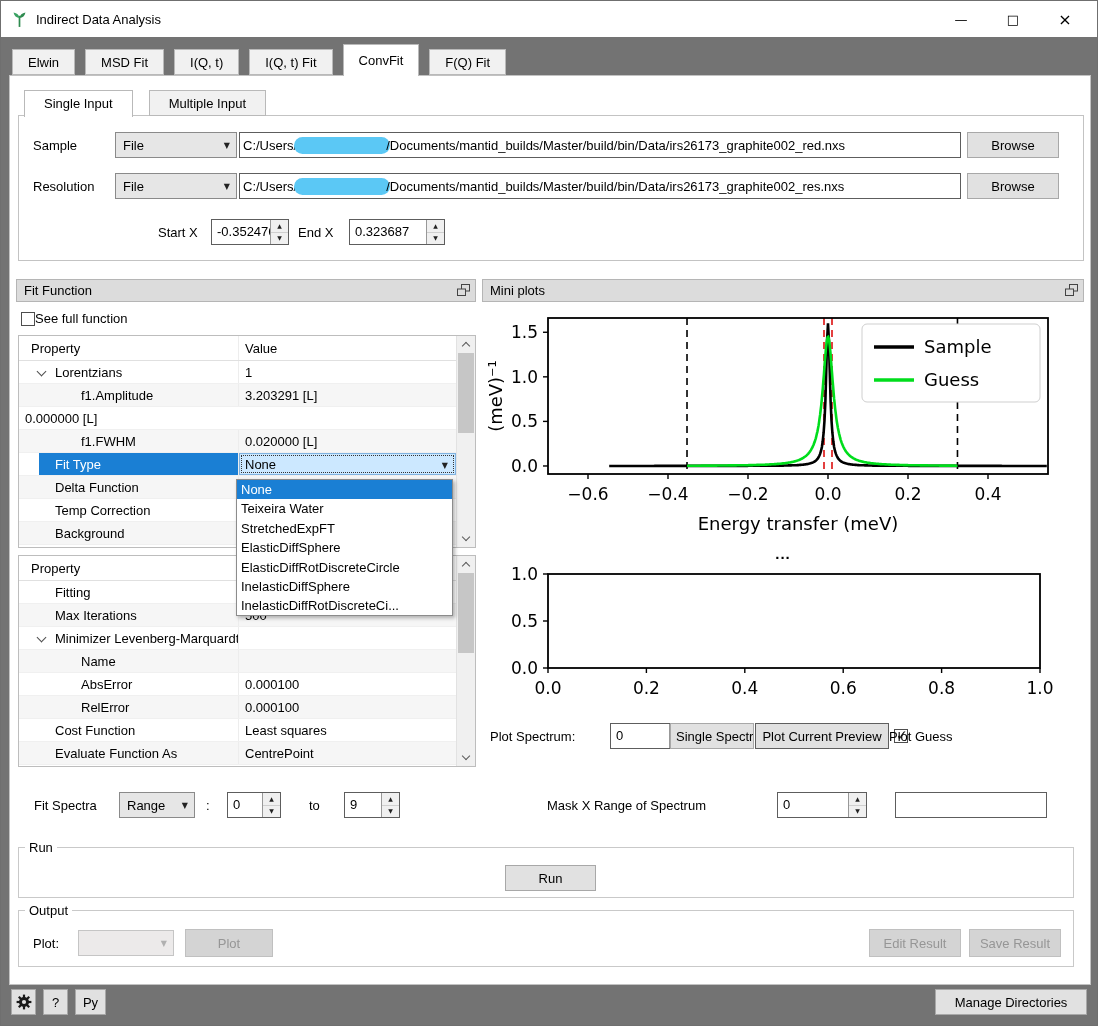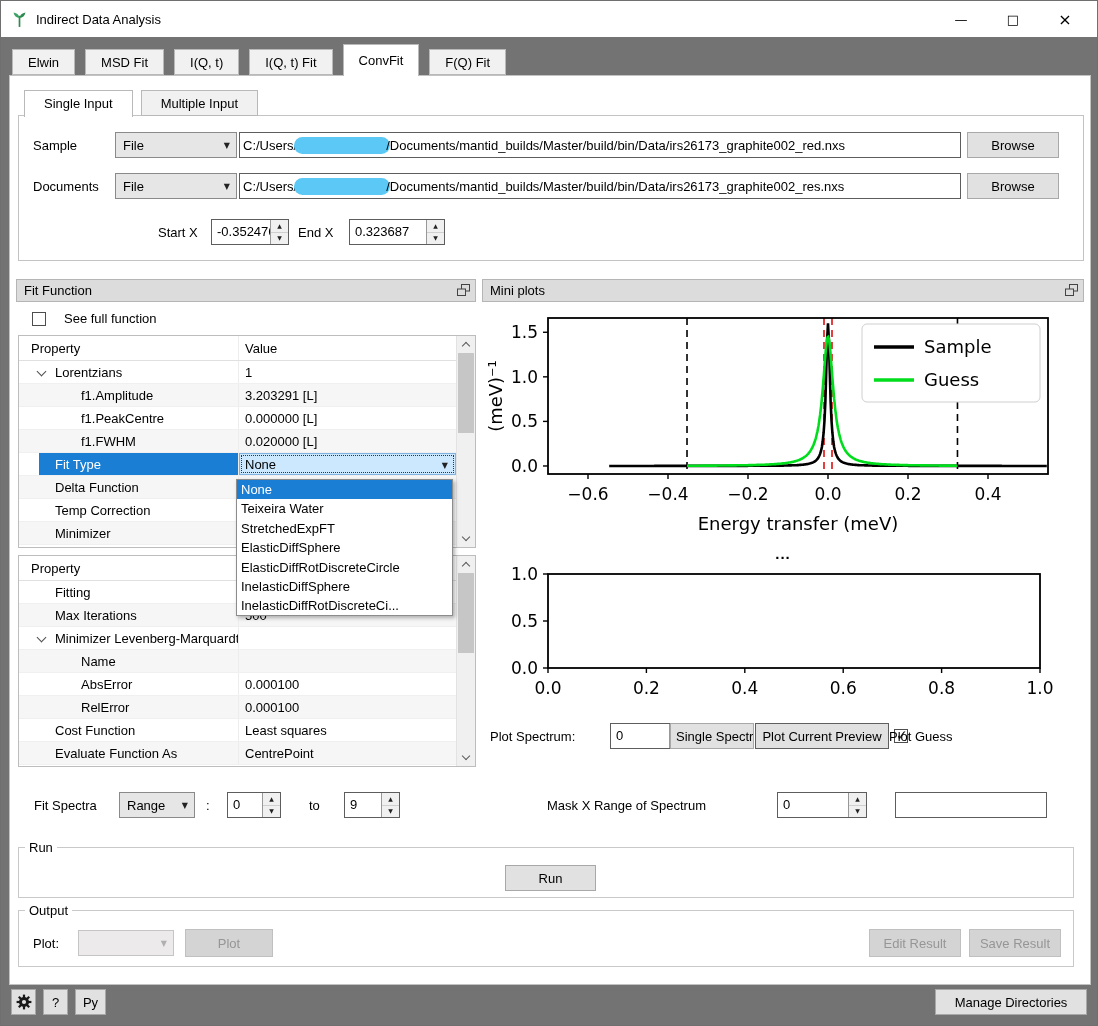--- a/index.html
+++ b/index.html
@@ -14,21 +14,21 @@
 
   
   .main-tabbar{position:absolute;left:11px;top:46px;height:28px;display:flex;align-items:flex-end;z-index:6}
   .tab{height:26px;line-height:25px;padding:0 15px;background:#f1f1f1;border:1px solid #b9b9b9;margin-right:10px;white-space:nowrap}
   .tab.active{height:32px;line-height:31px;background:#fff;border-bottom:none;margin-bottom:-1px;z-index:7}
 
   
   .page{position:absolute;left:8px;top:74px;width:1082px;height:910px;background:#fff;border:1px solid #c2c2c2}
 
   .sub-tabbar{position:absolute;left:14px;top:14px;display:flex;align-items:flex-end;z-index:4}
-  .subtab{height:26px;line-height:25px;padding:0 19px;background:#f1f1f1;border:1px solid #b9b9b9;margin-right:8px}
+  .subtab{height:26px;line-height:25px;padding:0 19px;background:#f1f1f1;border:1px solid #b9b9b9;margin-right:16px}
   .subtab.active{background:#fff;border-bottom:none;height:27px;margin-bottom:-1px;z-index:5}
   .input-pane{position:absolute;left:8px;top:39px;width:1066px;height:146px;border:1px solid #c3c3c3;background:#fff}
 
   .lbl{position:absolute;white-space:nowrap}
   .combo{position:absolute;height:26px;background:#e6e6e6;border:1px solid #8a8a8a;display:flex;align-items:center;padding-left:7px;white-space:nowrap}
   .combo .arr{position:absolute;right:6px;top:9px;font-size:8px;font-family:"DejaVu Sans",sans-serif;color:#222;line-height:8px}
   .combo.disabled{background:#eceaea;border-color:#c5c5c5;color:#9a9a9a}
   .combo.disabled .arr{color:#b0b0b0}
 
   .field{position:absolute;height:26px;background:#fff;border:1px solid #5d5d5d;display:flex;align-items:center;padding-left:3px;overflow:hidden;white-space:nowrap}
@@ -46,21 +46,21 @@
 
   .checkbox{width:14px;height:14px;background:#fff;border:1px solid #4d4d4d;position:relative;flex:none}
   .checkbox.checked::after{content:"✓";position:absolute;left:1px;top:-3px;font-size:14px;font-family:"DejaVu Sans",sans-serif;color:#111}
 
   
   .panel{position:absolute}
   .panel-header{height:23px;background:#dcdcdc;border:1px solid #b5b5b5;display:flex;align-items:center;padding:0 7px;position:relative}
   .float-icon{position:absolute;right:5px;top:4px}
 
   .fitfn{left:6px;top:203px;width:460px;height:492px}
-  .chk-row{position:absolute;top:32px;left:16px;display:flex;align-items:center;gap:18px}
+  .chk-row{position:absolute;top:32px;left:5px;display:flex;align-items:center;gap:0}
 
   .ptable{position:absolute;left:2px;width:458px;border:1px solid #bdbdbd;background:#fff;overflow:hidden}
   #table1{top:56px;height:213px}
   #table2{top:276px;height:212px}
   .trow{display:flex;height:23px;position:relative}
   .trow .cell{display:flex;align-items:center;overflow:hidden;white-space:nowrap}
   .trow .name{width:220px;position:relative;padding-left:36px;border-right:1px solid #ededed}
   .trow .name.lv2{padding-left:62px}
   .trow .val{flex:1;padding-left:6px;position:relative;margin-right:19px}
   .trow{border-bottom:1px solid #f0f0f0}
@@ -139,21 +139,21 @@
         <span>File</span>
         <span class="arr">▼</span>
       </div>
       <div class="field" style="left:220px;top:16px;width:722px">
         <span>C:/Users/</span>
           <span class="redaction"></span>
           <span>/Documents/mantid_builds/Master/build/bin/Data/irs26173_graphite002_red.nxs</span>
       </div>
       <div class="btn" style="left:948px;top:16px;width:92px">Browse</div>
 
-      <span class="lbl" style="left:14px;top:63px">Documents</span>
+      <span class="lbl" style="left:14px;top:63px">Resolution</span>
       <div class="combo" style="left:96px;top:57px;width:122px">
         <span>File</span>
         <span class="arr">▼</span>
       </div>
       <div class="field" style="left:220px;top:57px;width:722px">
         <span>C:/Users/</span>
           <span class="redaction"></span>
           <span>/Documents/mantid_builds/Master/build/bin/Data/irs26173_graphite002_res.nxs</span>
       </div>
       <div class="btn" style="left:948px;top:57px;width:92px">Browse</div>
@@ -208,23 +208,20 @@
           </div>
           <div class="trow alt">
             <div class="cell name lv2">
               <span>f1.Amplitude</span>
             </div>
             <div class="cell val">
               <span>3.203291 [L]</span>
             </div>
           </div>
           <div class="trow">
-            <div class="cell name lv2">
-              <span>f1.PeakCentre</span>
-            </div>
             <div class="cell val">
               <span>0.000000 [L]</span>
             </div>
           </div>
           <div class="trow alt">
             <div class="cell name lv2">
               <span>f1.FWHM</span>
             </div>
             <div class="cell val">
               <span>0.020000 [L]</span>
@@ -252,21 +249,21 @@
           <div class="trow">
             <div class="cell name">
               <span>Temp Correction</span>
             </div>
             <div class="cell val">
               <span></span>
             </div>
           </div>
           <div class="trow alt">
             <div class="cell name">
-              <span>Minimizer</span>
+              <span>Background</span>
             </div>
             <div class="cell val">
               <span></span>
             </div>
           </div>
           <div class="vscroll">
             <div class="sarrow up">
               <span class="cu"></span>
             </div>
             <div class="sthumb"></div>

